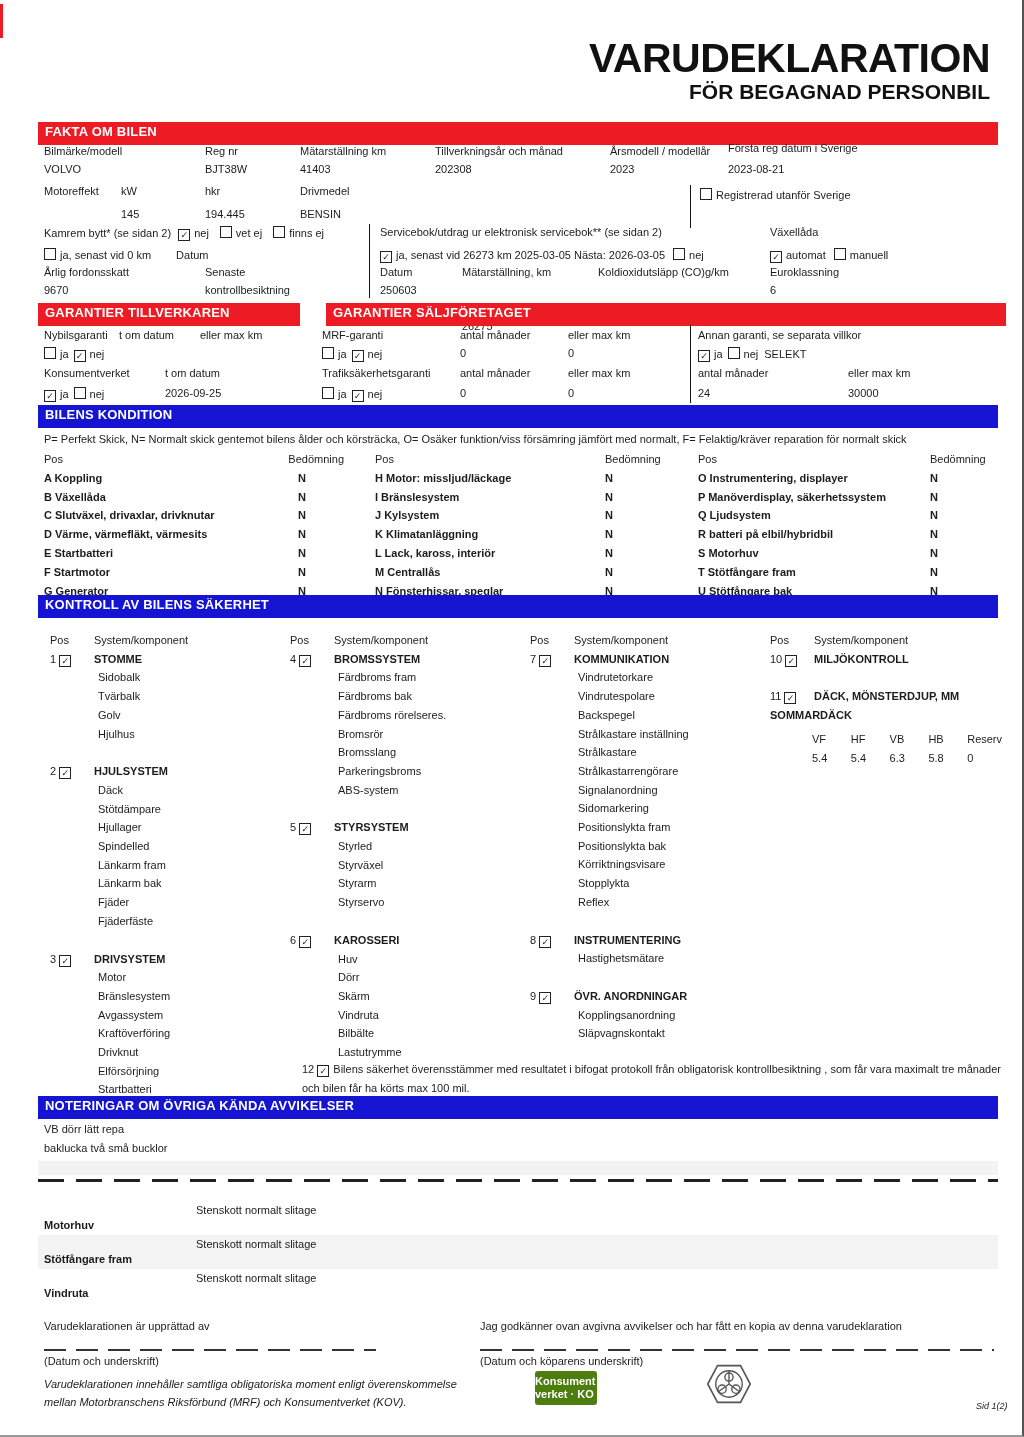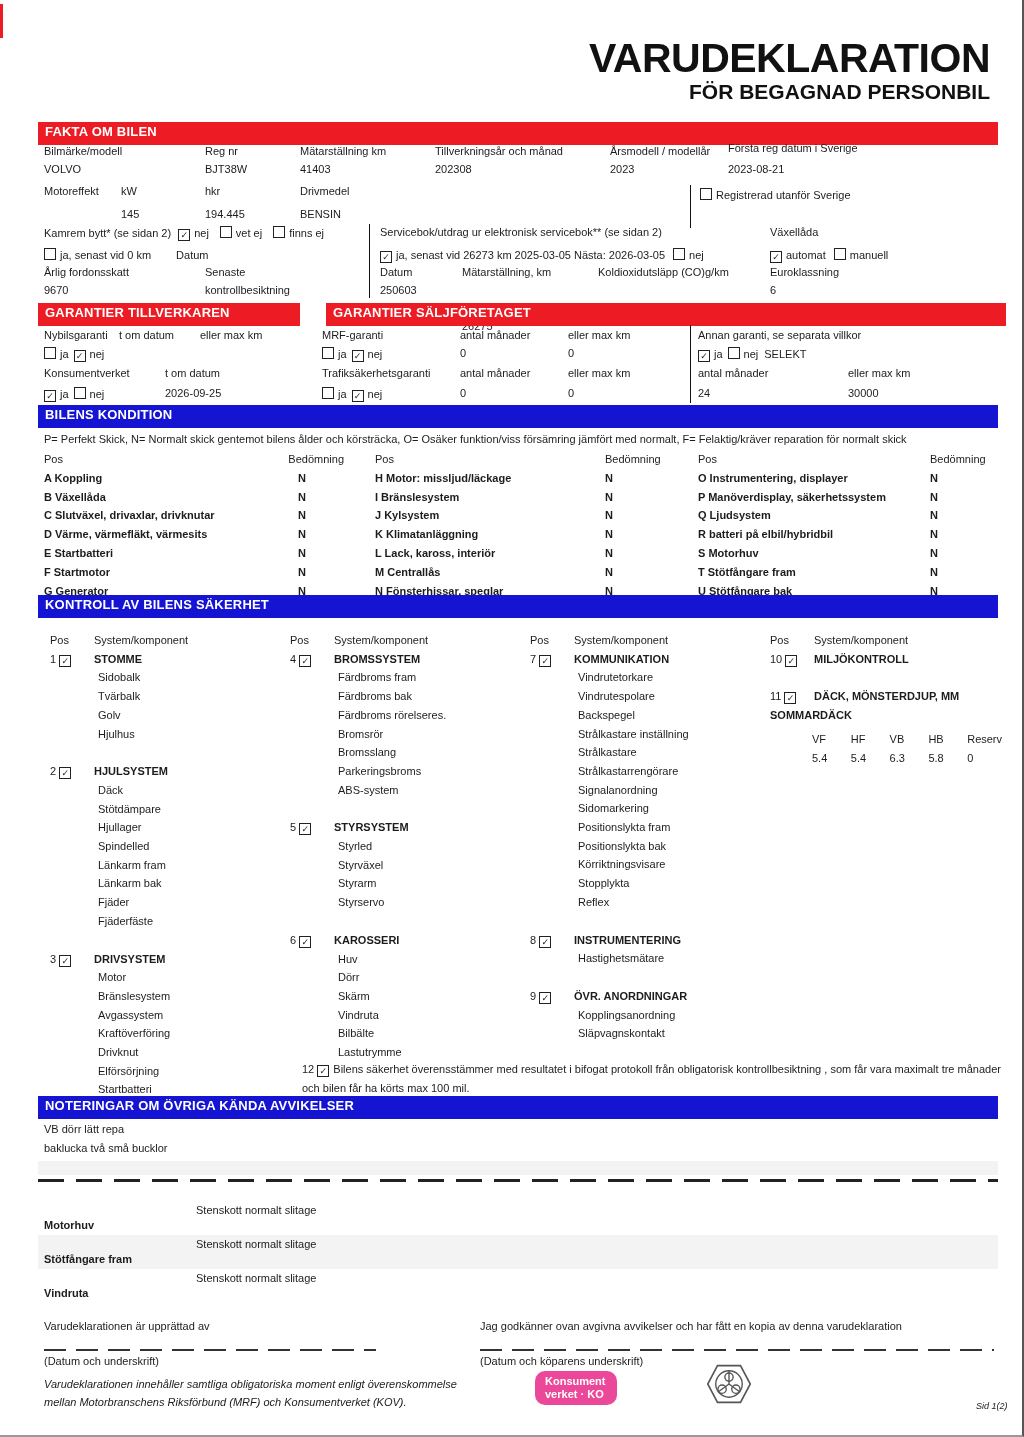--- a/index.html
+++ b/index.html
@@ -56,22 +56,22 @@
   .stripe{height:14px;background:#f3f3f3;margin-top:3px;}
   .dashline{height:3px;margin-top:4px;
     background:repeating-linear-gradient(90deg,#222 0 26px,transparent 26px 38px);}
   .sigline{height:2px;background:repeating-linear-gradient(90deg,#333 0 22px,transparent 22px 32px);}
   .ntable{margin-top:19px;}
   .nrow{display:flex;line-height:19px;}
   .nrow:nth-child(2){background:#f3f3f3;}
   .npart{flex:0 0 152px;font-weight:700;margin-top:15px;}
 
   
-  .klogo{position:absolute;left:497px;top:58px;width:62px;background:#ec4899;color:#fff;
-         border-radius:10px;padding:4px 10px;font-size:11px;font-weight:700;line-height:13px;}
+  .klogo{position:absolute;left:497px;top:58px;width:62px;background:#4d7c0f;color:#fff;
+         border-radius:3px;padding:4px 0;font-size:11px;font-weight:700;line-height:13px;}
   .italic{font-style:italic;line-height:18px;}
   .sid{font-size:9px;font-style:italic;}
 </style>
 </head>
 <body>
 
 <div class="page">
   <div class="edge-mark"></div>
 
   <div class="title-block">

